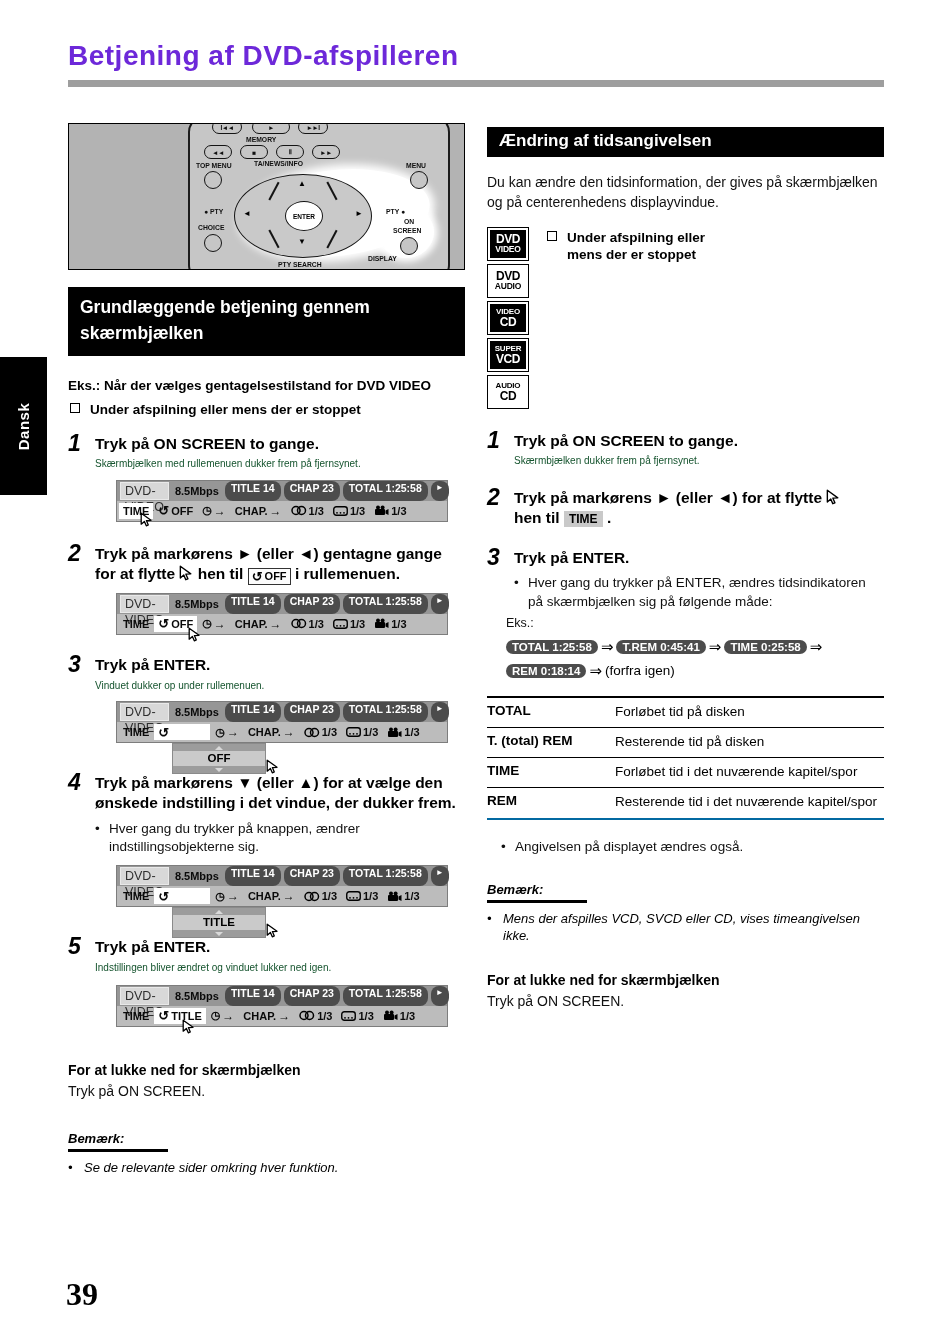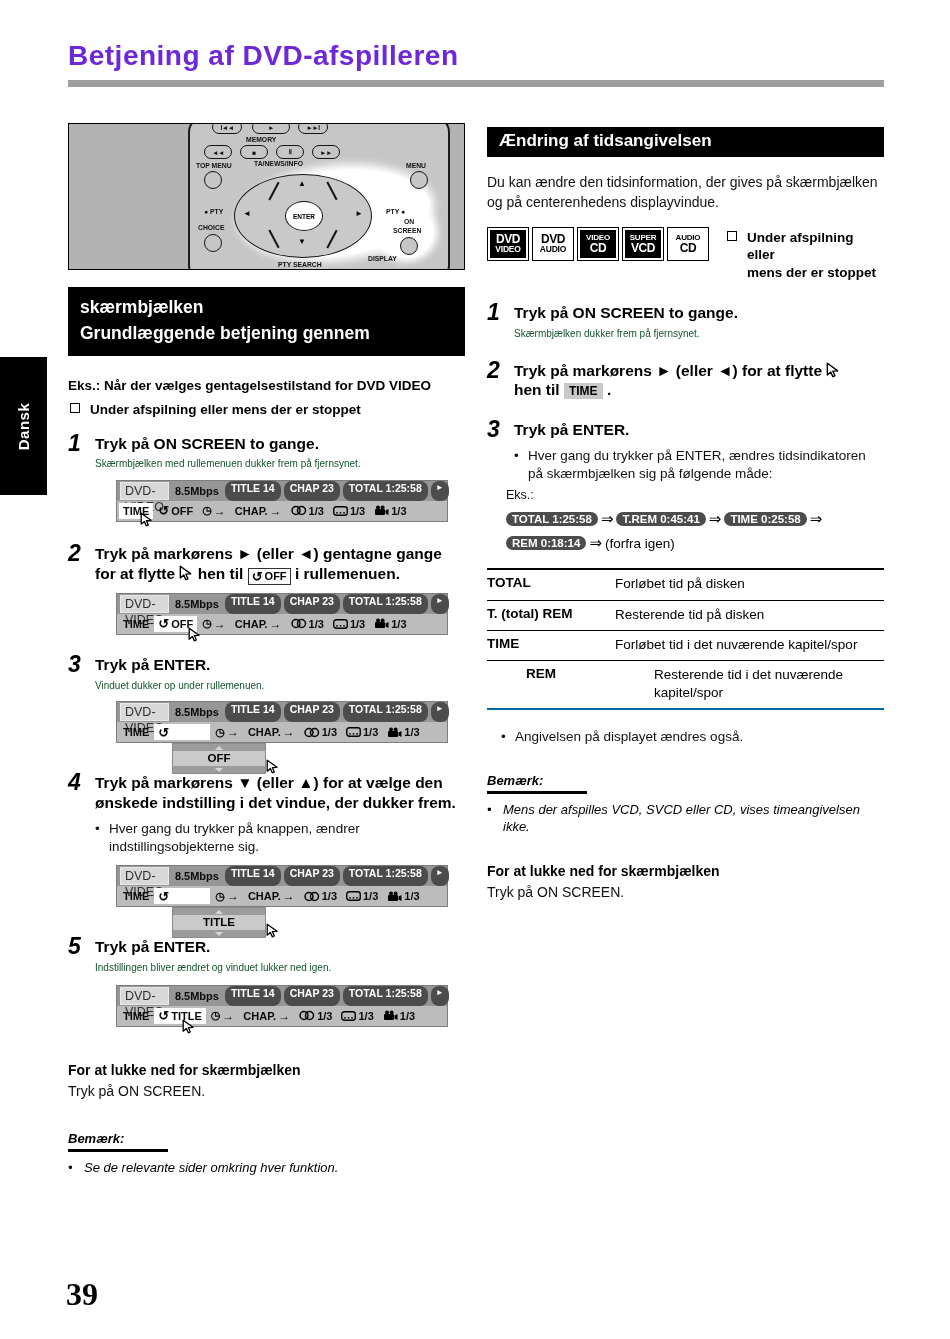--- a/index.html
+++ b/index.html
@@ -69,35 +69,35 @@
   .slot.hl{background:#fff;}
   .sarrow{font-size:12px;font-weight:bold;}
   .osd-drop{position:absolute;left:56px;top:42px;width:92px;border:1px solid #8a8a8a;}
   .strip{height:7px;background:#9c9c9c;display:flex;align-items:center;justify-content:center;}
   .tri-up{width:0;height:0;border-left:4px solid transparent;border-right:4px solid transparent;border-bottom:4px solid #d9d9d9;}
   .tri-dn{width:0;height:0;border-left:4px solid transparent;border-right:4px solid transparent;border-top:4px solid #d9d9d9;}
   .drop-mid{height:15px;background:#cacaca;text-align:center;font-size:11.5px;font-weight:bold;line-height:15px;}
   .cur{position:absolute;}
 
   
-  .discs{display:flex;gap:3px;}
+  .discs{display:flex;gap:3px;flex-direction:column;}
   .disc{border:1.5px solid #000;background:#fff;padding:2px;}
   .disc .inner{width:36px;height:28px;display:flex;flex-direction:column;align-items:center;justify-content:center;line-height:1;}
   .disc .inner.dark{background:#000;color:#fff;}
   .disc .inner.light{background:#fff;color:#000;}
   .d-l1{font-size:8px;font-weight:bold;letter-spacing:-.2px;}
   .d-l2{font-size:12px;font-weight:bold;letter-spacing:-.5px;}
   .d-big1{font-size:12px;font-weight:bold;letter-spacing:-.5px;}
   .d-big2{font-size:8.5px;font-weight:bold;letter-spacing:-.2px;}
   .fbadge{background:#4c4c4c;color:#fff;font-weight:bold;font-size:11.5px;border-radius:9px;padding:1px 6px;white-space:nowrap;}
   .dblarrow{font-size:15px;padding:0 3px;}
   .flowline{display:flex;align-items:center;margin-top:6px;font-size:13.5px;}
   .ttable{margin-top:16px;border-top:2px solid #000;border-bottom:2px solid #0369a1;}
   .trow{display:flex;border-bottom:1px solid #000;padding:5px 0 6px;}
-  .trow:last-child{border-bottom:none;margin-left:39px;}
+  .trow:last-child{border-bottom:none;}
   .tterm{flex:0 0 128px;font-size:13.5px;font-weight:bold;}
   .tdesc{flex:1;font-size:13.5px;line-height:1.35;}
 </style>
 </head>
 <body>
 
 <div class="abs page-title">Betjening af DVD-afspilleren</div>
 <div class="abs title-rule"></div>
 <div class="abs lang-tab">
     <span>Dansk</span>
@@ -164,22 +164,22 @@
       <div class="rlabel" style="left:214px;top:100px;">ON</div>
       <div class="rlabel" style="left:203px;top:109px;">SCREEN</div>
       <div class="rcirc" style="left:210px;top:119px;"></div>
       <div class="rlabel" style="left:178px;top:137px;">DISPLAY</div>
       <div class="rlabel" style="left:88px;top:143px;">PTY SEARCH</div>
 
     </div>
   </div>
 
   <div class="sec-head" style="margin-top:17px;">
+    <div>Grundlæggende betjening gennem</div>
     <div>skærmbjælken</div>
-    <div>Grundlæggende betjening gennem</div>
   </div>
 
   <div class="b13" style="margin-top:21px;">Eks.: Når der vælges gentagelsestilstand for DVD VIDEO</div>
   <div class="cond" style="margin-top:7px;">
       <span class="cbx"></span>
       <span>Under afspilning eller mens der er stoppet</span>
     </div>
 
   <div class="step" style="margin-top:15px;">
     <span class="stepnum">1</span>

